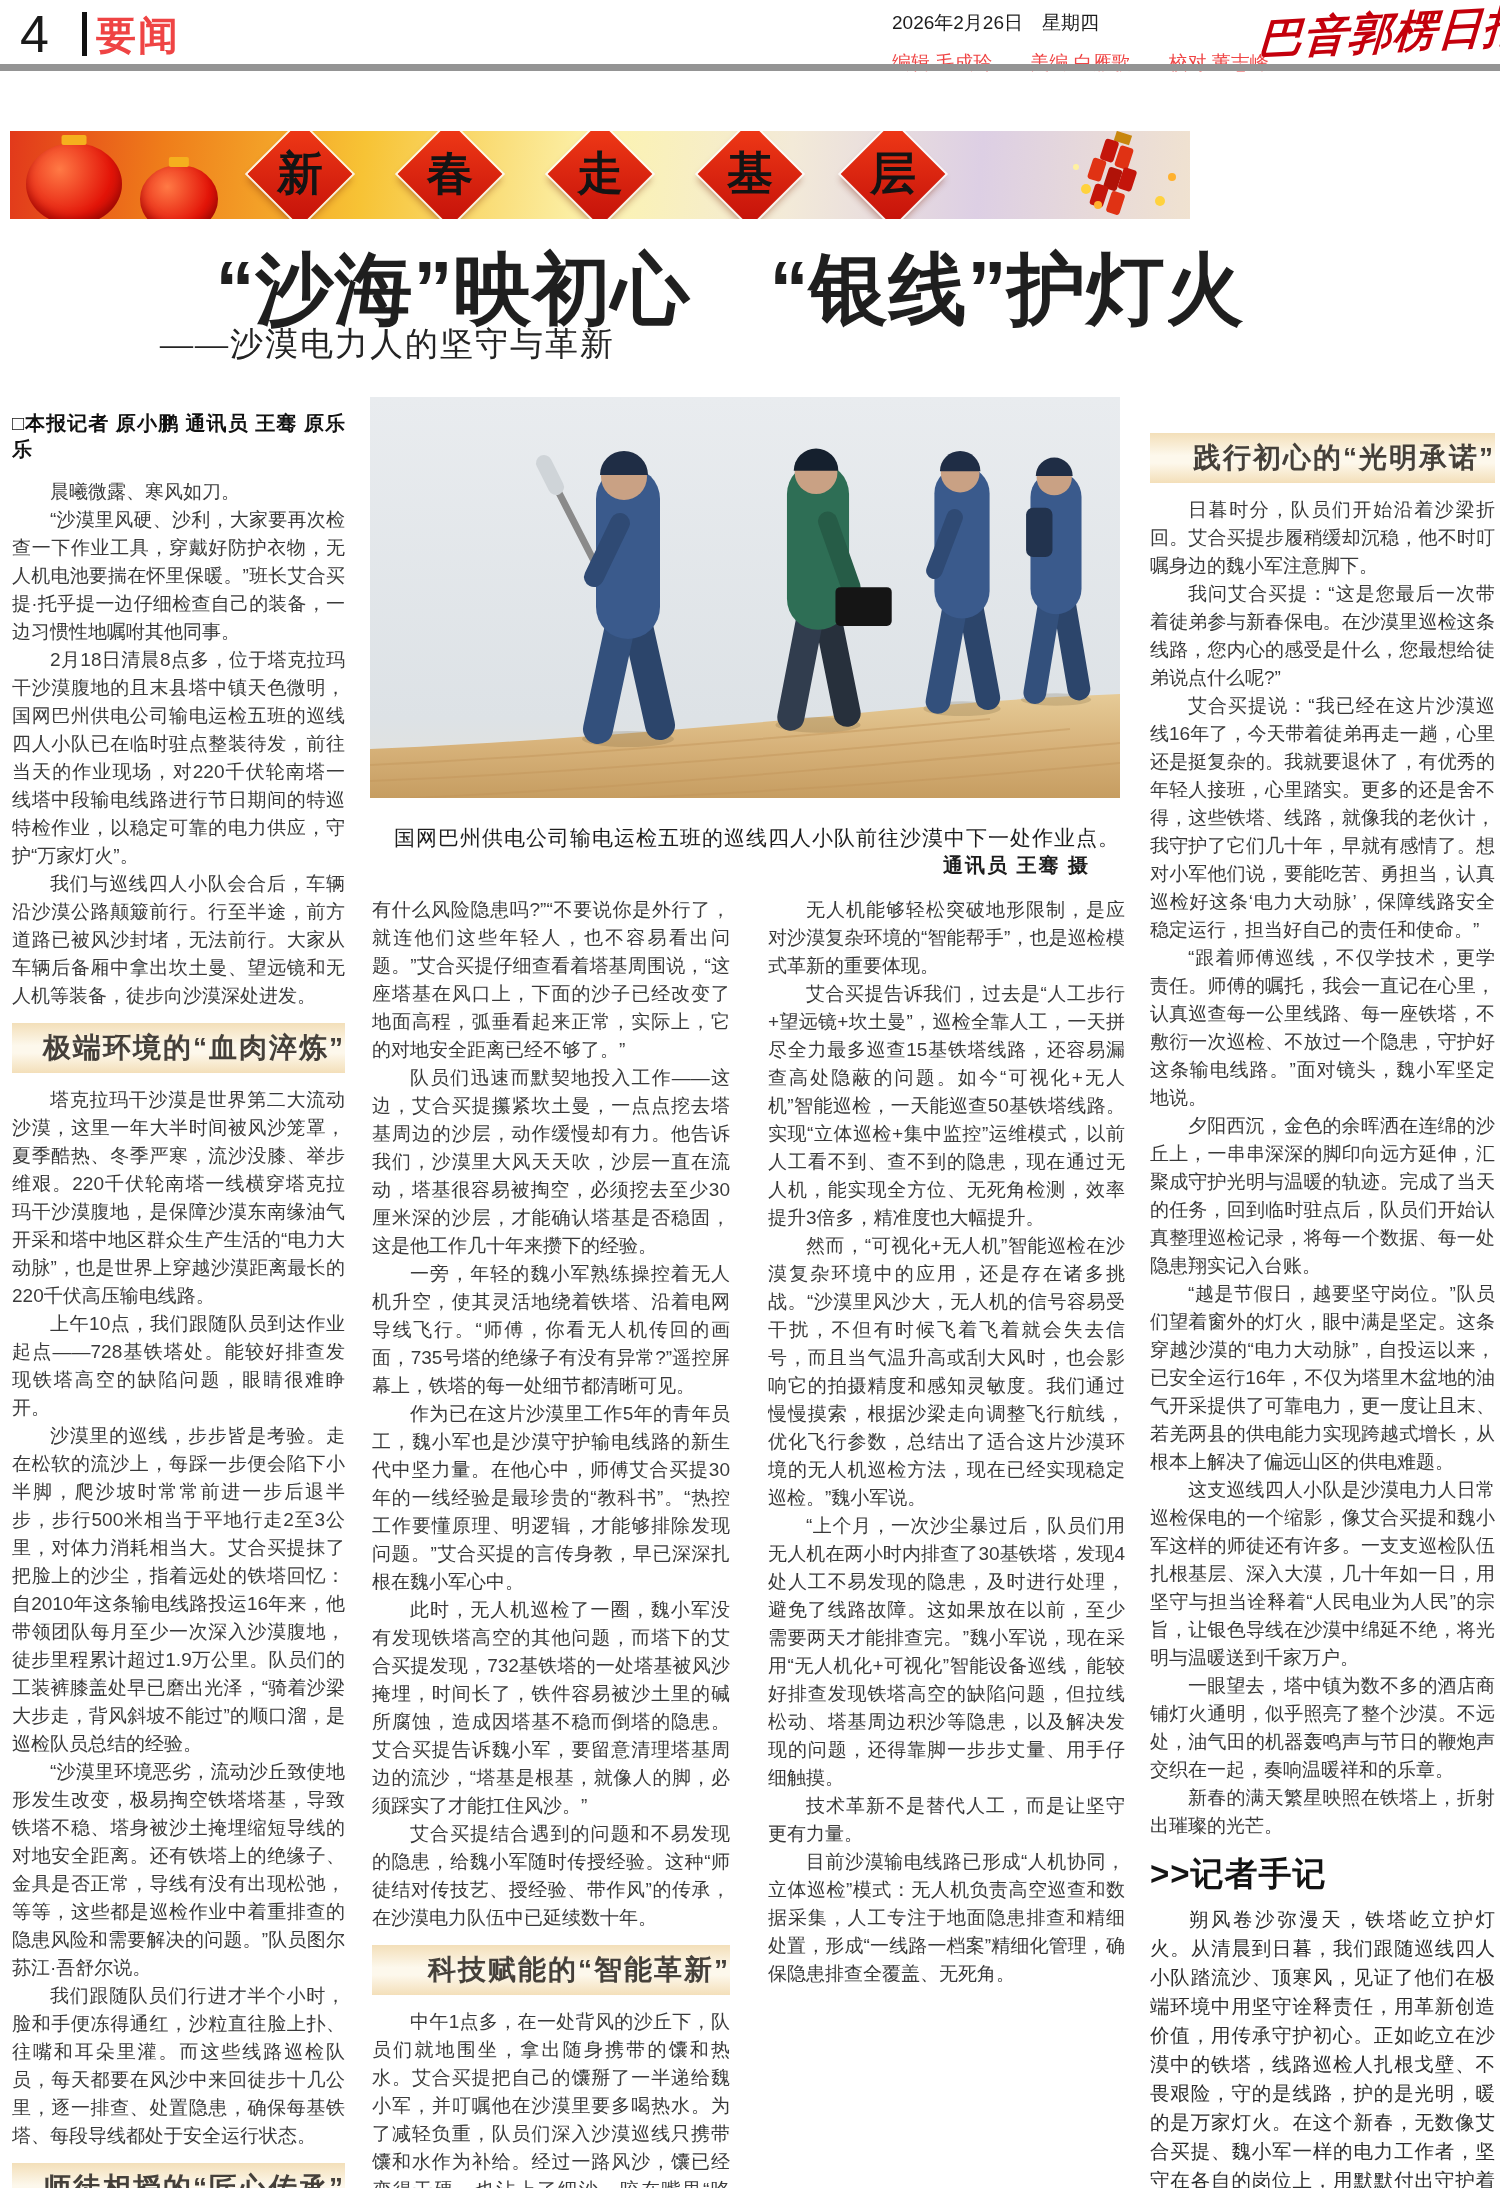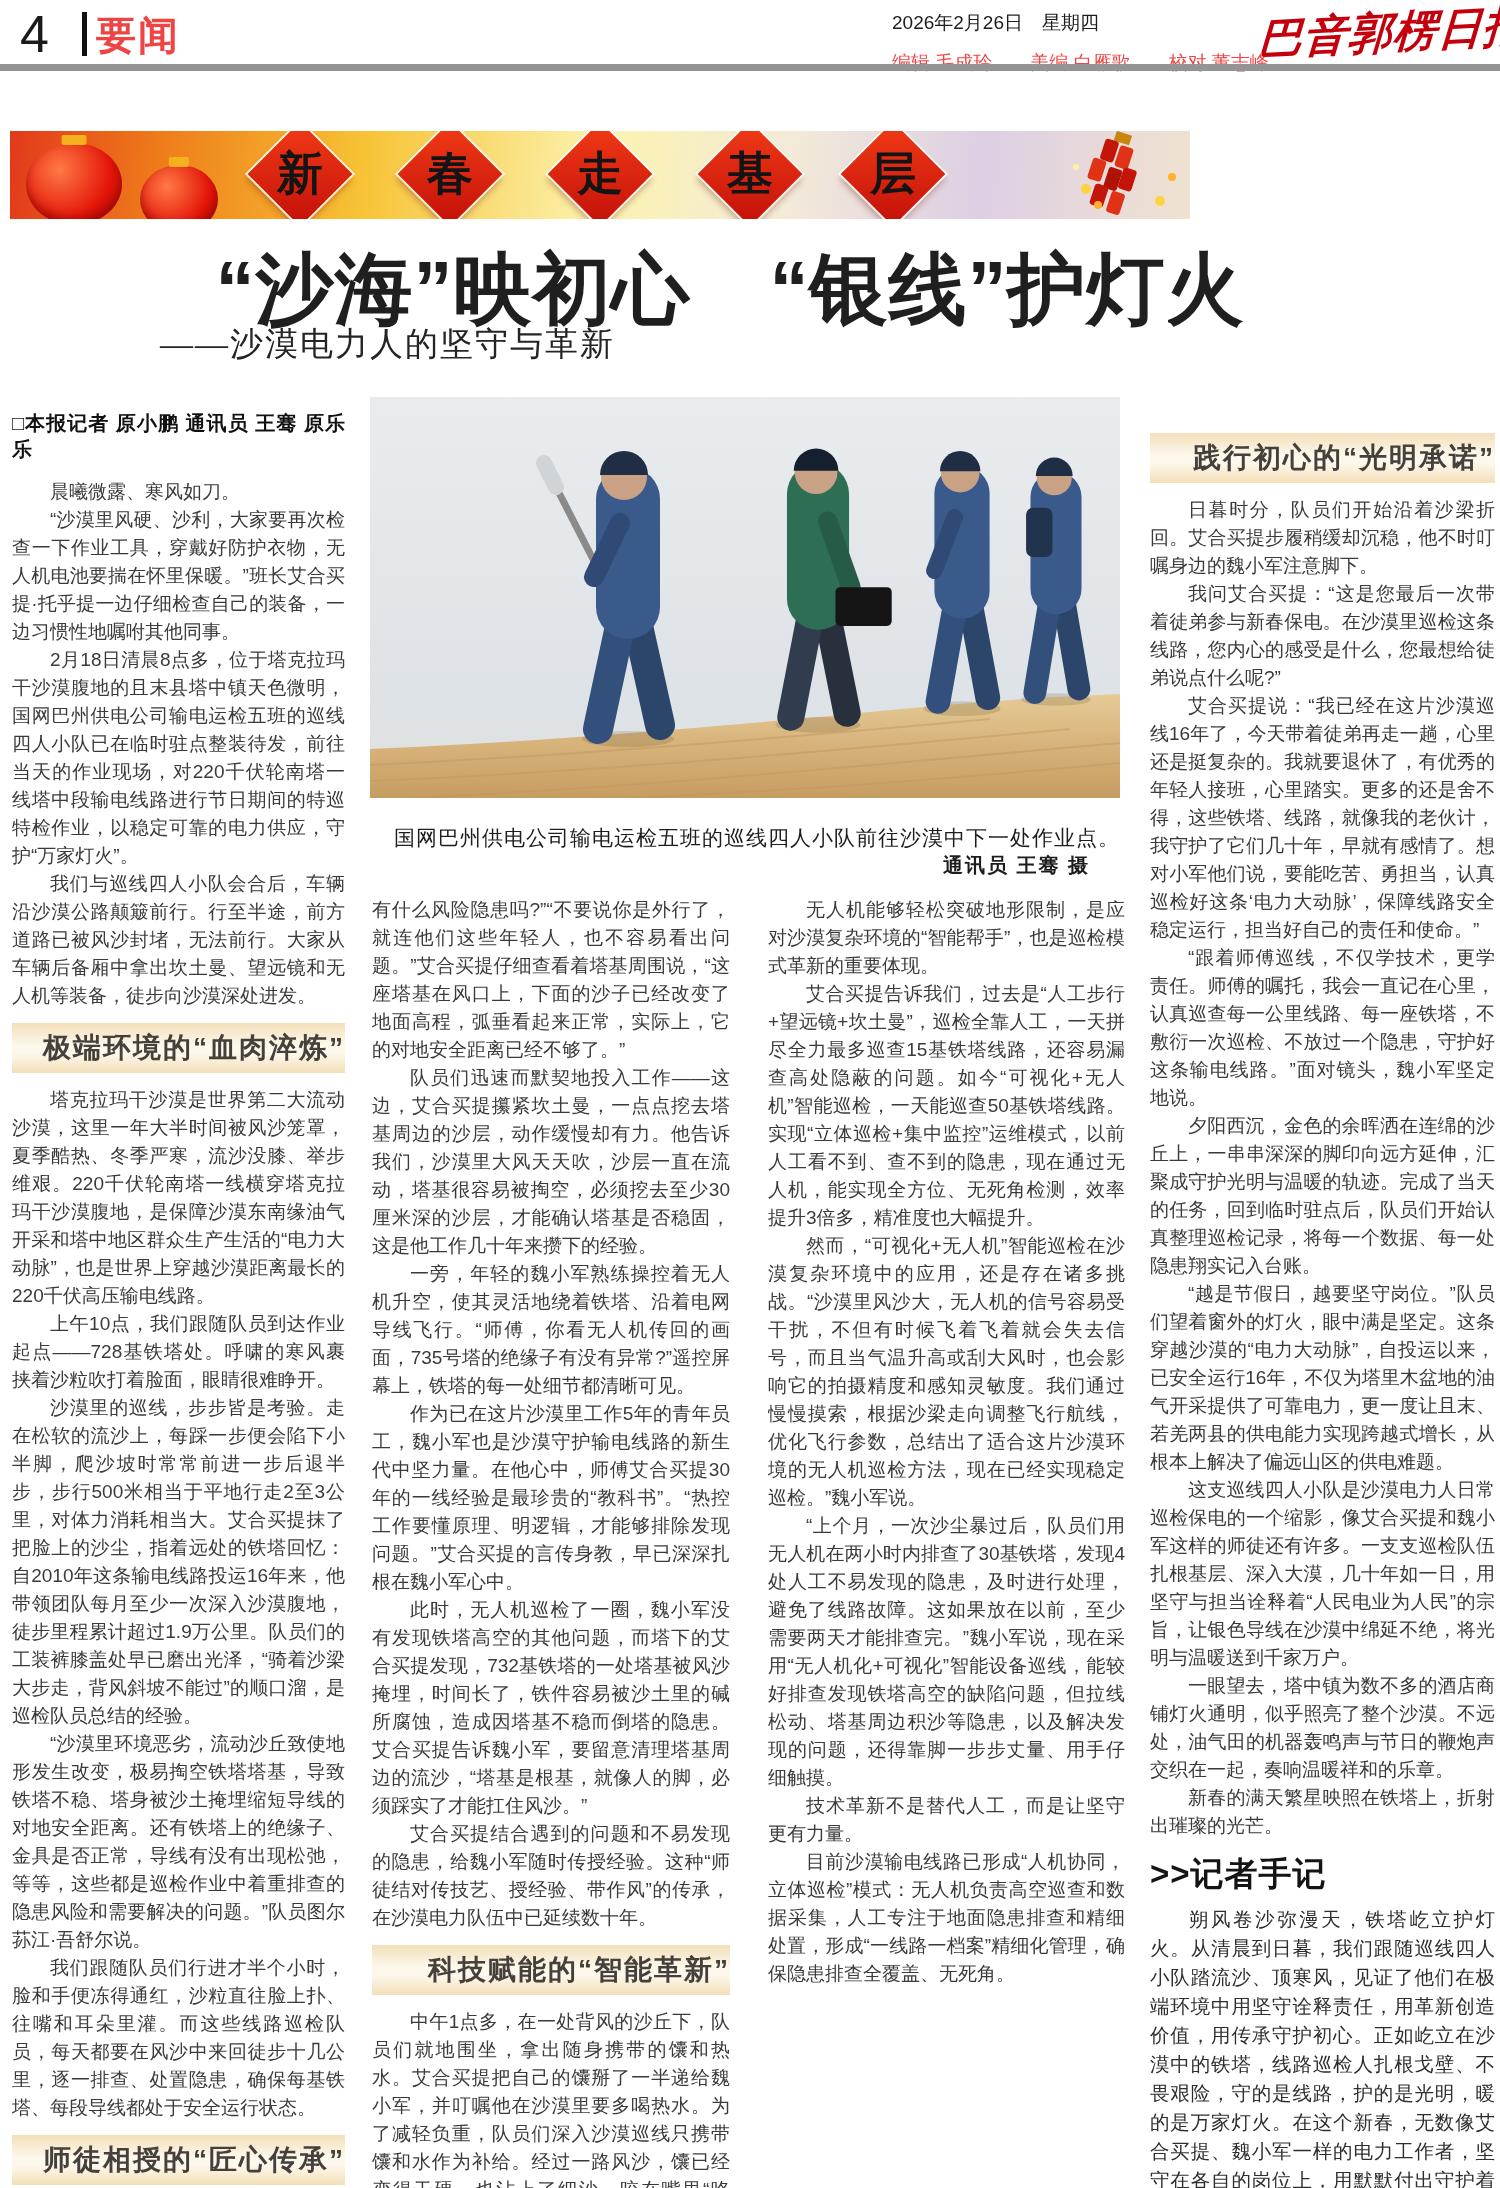--- a/index.html
+++ b/index.html
@@ -192,21 +192,21 @@
   <div id="credit">通讯员 王骞 摄</div>
 
   <div id="col1" class="col">
       <div class="byline">□本报记者 原小鹏 通讯员 王骞 原乐乐</div>
       <p class="para">晨曦微露、寒风如刀。</p>
       <p class="para">“沙漠里风硬、沙利，大家要再次检查一下作业工具，穿戴好防护衣物，无人机电池要揣在怀里保暖。”班长艾合买提·托乎提一边仔细检查自己的装备，一边习惯性地嘱咐其他同事。</p>
       <p class="para">2月18日清晨8点多，位于塔克拉玛干沙漠腹地的且末县塔中镇天色微明，国网巴州供电公司输电运检五班的巡线四人小队已在临时驻点整装待发，前往当天的作业现场，对220千伏轮南塔一线塔中段输电线路进行节日期间的特巡特检作业，以稳定可靠的电力供应，守护“万家灯火”。</p>
       <p class="para">我们与巡线四人小队会合后，车辆沿沙漠公路颠簸前行。行至半途，前方道路已被风沙封堵，无法前行。大家从车辆后备厢中拿出坎土曼、望远镜和无人机等装备，徒步向沙漠深处进发。</p>
       <div class="sec-head">极端环境的“血肉淬炼”</div>
       <p class="para">塔克拉玛干沙漠是世界第二大流动沙漠，这里一年大半时间被风沙笼罩，夏季酷热、冬季严寒，流沙没膝、举步维艰。220千伏轮南塔一线横穿塔克拉玛干沙漠腹地，是保障沙漠东南缘油气开采和塔中地区群众生产生活的“电力大动脉”，也是世界上穿越沙漠距离最长的220千伏高压输电线路。</p>
-      <p class="para">上午10点，我们跟随队员到达作业起点——728基铁塔处。呼啸的寒风裹挟着沙粒吹打着脸面，眼睛很难睁开。</p>
+      <p class="para">上午10点，我们跟随队员到达作业起点——728基铁塔处。能较好排查发现铁塔高空的缺陷问题，眼睛很难睁开。</p>
       <p class="para">沙漠里的巡线，步步皆是考验。走在松软的流沙上，每踩一步便会陷下小半脚，爬沙坡时常常前进一步后退半步，步行500米相当于平地行走2至3公里，对体力消耗相当大。艾合买提抹了把脸上的沙尘，指着远处的铁塔回忆：自2010年这条输电线路投运16年来，他带领团队每月至少一次深入沙漠腹地，徒步里程累计超过1.9万公里。队员们的工装裤膝盖处早已磨出光泽，“骑着沙梁大步走，背风斜坡不能过”的顺口溜，是巡检队员总结的经验。</p>
       <p class="para">“沙漠里环境恶劣，流动沙丘致使地形发生改变，极易掏空铁塔塔基，导致铁塔不稳、塔身被沙土掩埋缩短导线的对地安全距离。还有铁塔上的绝缘子、金具是否正常，导线有没有出现松弛，等等，这些都是巡检作业中着重排查的隐患风险和需要解决的问题。”队员图尔荪江·吾舒尔说。</p>
       <p class="para">我们跟随队员们行进才半个小时，脸和手便冻得通红，沙粒直往脸上扑、往嘴和耳朵里灌。而这些线路巡检队员，每天都要在风沙中来回徒步十几公里，逐一排查、处置隐患，确保每基铁塔、每段导线都处于安全运行状态。</p>
       <div class="sec-head">师徒相授的“匠心传承”</div>
     </div>
   <div id="col2" class="col">
       <p class="para cont">有什么风险隐患吗?”“不要说你是外行了，就连他们这些年轻人，也不容易看出问题。”艾合买提仔细查看着塔基周围说，“这座塔基在风口上，下面的沙子已经改变了地面高程，弧垂看起来正常，实际上，它的对地安全距离已经不够了。”</p>
       <p class="para">队员们迅速而默契地投入工作——这边，艾合买提攥紧坎土曼，一点点挖去塔基周边的沙层，动作缓慢却有力。他告诉我们，沙漠里大风天天吹，沙层一直在流动，塔基很容易被掏空，必须挖去至少30厘米深的沙层，才能确认塔基是否稳固，这是他工作几十年来攒下的经验。</p>
       <p class="para">一旁，年轻的魏小军熟练操控着无人机升空，使其灵活地绕着铁塔、沿着电网导线飞行。“师傅，你看无人机传回的画面，735号塔的绝缘子有没有异常?”遥控屏幕上，铁塔的每一处细节都清晰可见。</p>
       <p class="para">作为已在这片沙漠里工作5年的青年员工，魏小军也是沙漠守护输电线路的新生代中坚力量。在他心中，师傅艾合买提30年的一线经验是最珍贵的“教科书”。“热控工作要懂原理、明逻辑，才能够排除发现问题。”艾合买提的言传身教，早已深深扎根在魏小军心中。</p>

